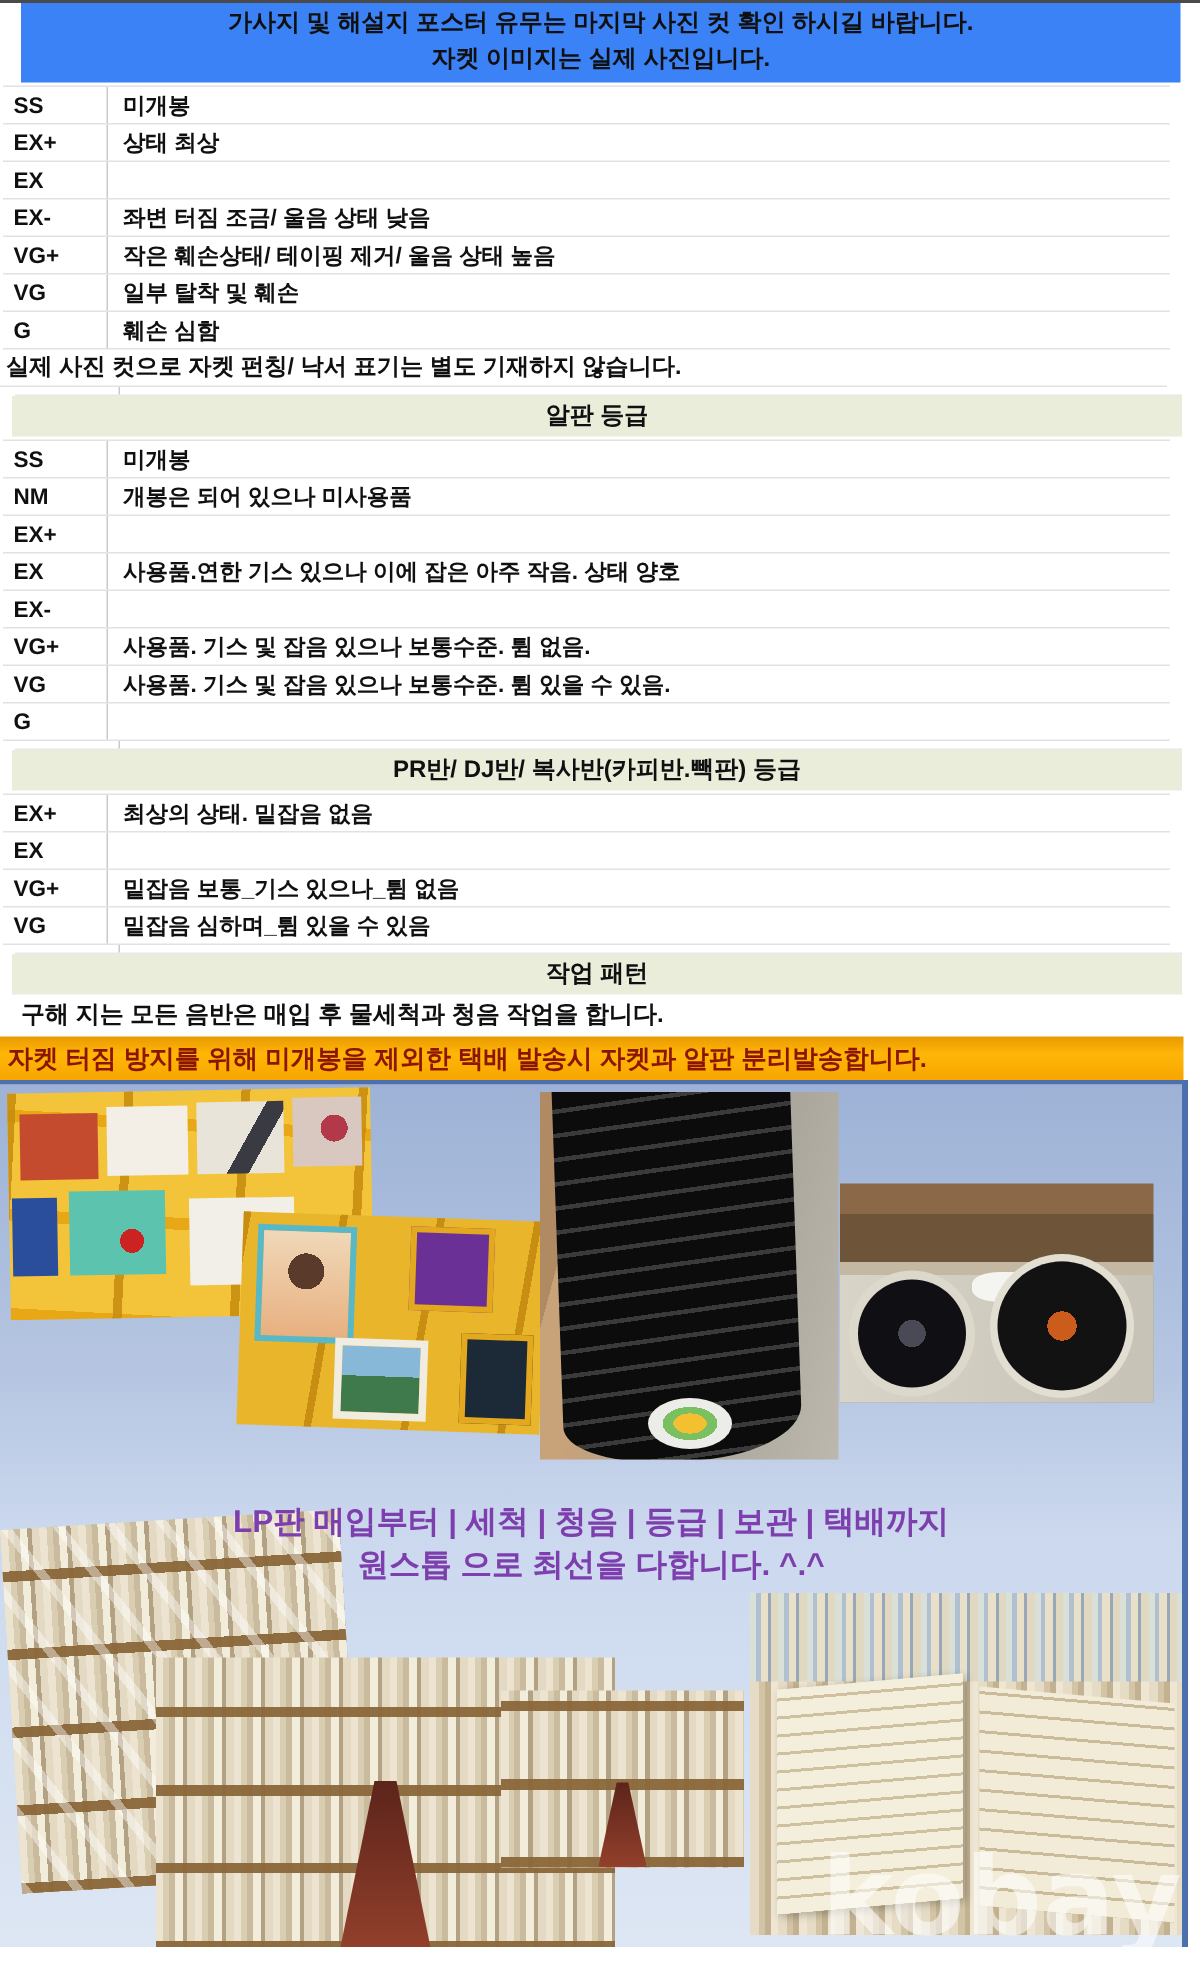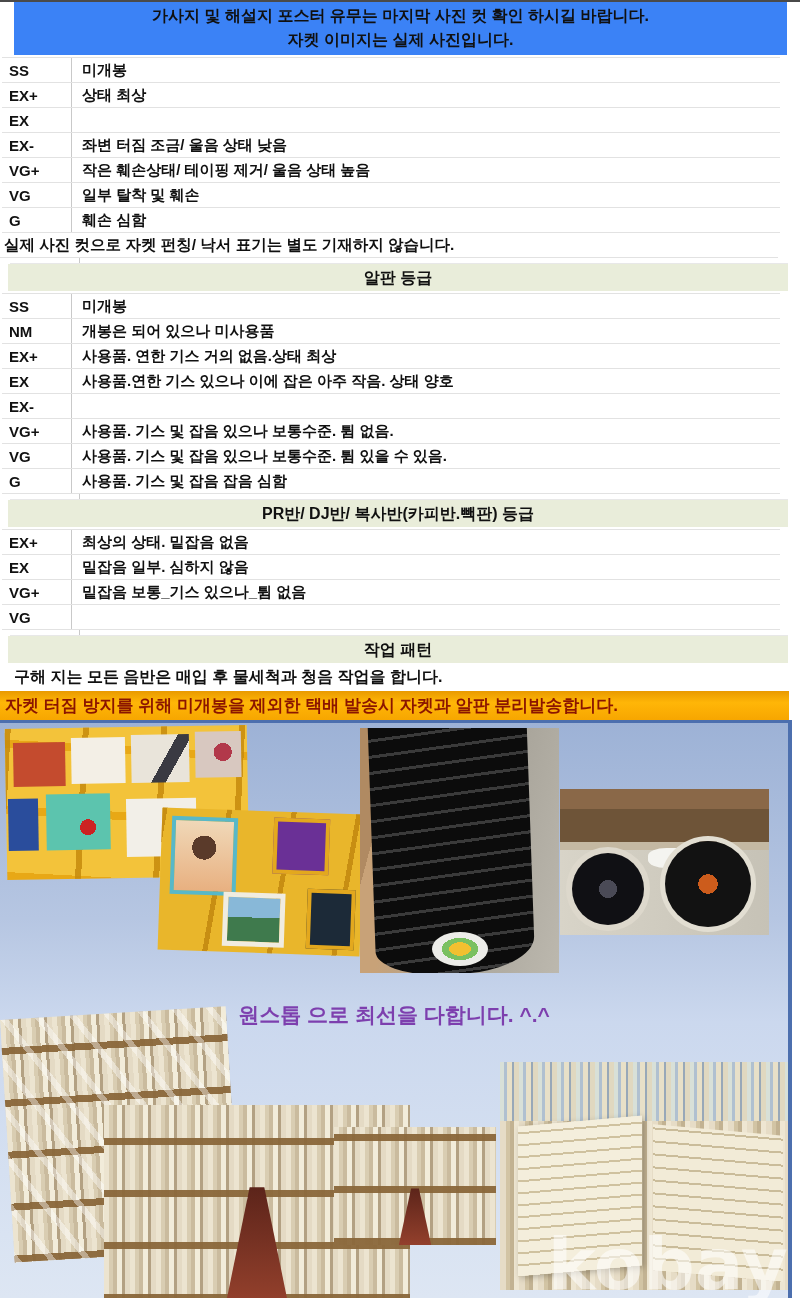--- a/index.html
+++ b/index.html
@@ -202,21 +202,20 @@
       <div class="gcell desc">미개봉</div>
     </div>
 
     <div class="grow">
       <div class="gcell grade">NM</div>
       <div class="gcell desc">개봉은 되어 있으나 미사용품</div>
     </div>
 
     <div class="grow">
       <div class="gcell grade">EX+</div>
-      <div class="gcell desc">사용품. 연한 기스 거의 없음.상태 최상</div>
     </div>
 
     <div class="grow">
       <div class="gcell grade">EX</div>
       <div class="gcell desc">사용품.연한 기스 있으나 이에 잡은 아주 작음. 상태 양호</div>
     </div>
 
     <div class="grow">
       <div class="gcell grade">EX-</div>
     </div>
@@ -226,49 +225,48 @@
       <div class="gcell desc">사용품. 기스 및 잡음 있으나 보통수준. 튐 없음.</div>
     </div>
 
     <div class="grow">
       <div class="gcell grade">VG</div>
       <div class="gcell desc">사용품. 기스 및 잡음 있으나 보통수준. 튐 있을 수 있음.</div>
     </div>
 
     <div class="grow">
       <div class="gcell grade">G</div>
-      <div class="gcell desc">사용품. 기스 및 잡음 잡음 심함</div>
     </div>
   </div>
 <div class="gap-row">
     <div class="gap-cell"></div>
   </div>
 
 <div class="section-header">PR반/ DJ반/ 복사반(카피반.빽판) 등급</div>
 <div class="spacer2"></div>
 
 <div class="gtable">
 
     <div class="grow">
       <div class="gcell grade">EX+</div>
       <div class="gcell desc">최상의 상태. 밑잡음 없음</div>
     </div>
 
     <div class="grow">
       <div class="gcell grade">EX</div>
-      <div class="gcell desc">밑잡음 일부. 심하지 않음</div>
     </div>
 
     <div class="grow">
       <div class="gcell grade">VG+</div>
       <div class="gcell desc">밑잡음 보통_기스 있으나_튐 없음</div>
     </div>
 
     <div class="grow">
       <div class="gcell grade">VG</div>
+      <div class="gcell desc">밑잡음 심하며_튐 있을 수 있음</div>
     </div>
   </div>
 <div class="gap-row">
     <div class="gap-cell"></div>
   </div>
 
 <div class="section-header">작업 패턴</div>
 <div class="work-note">구해 지는 모든 음반은 매입 후 물세척과 청음 작업을 합니다.</div>
 
 <div class="banner">자켓 터짐 방지를 위해 미개봉을 제외한 택배 발송시 자켓과 알판 분리발송합니다.</div>
@@ -298,20 +296,21 @@
   </div>
 
   <div class="photo pD">
     <div class="ph-child deck"></div>
     <div class="ph-child cloth"></div>
     <div class="ph-child tt1"></div>
     <div class="ph-child tt2"></div>
   </div>
 
   <div class="promo">
+    <div>LP판 매입부터 | 세척 | 청음 | 등급 | 보관 | 택배까지</div>
     <div>원스톱 으로 최선을 다합니다. ^.^</div>
   </div>
 
   <div class="photo pE shelfbg">
     <div class="ph-child sheen"></div>
   </div>
   <div class="photo pF shelfbg">
     <div class="ph-child floor"></div>
   </div>
   <div class="photo pG shelfbg">

